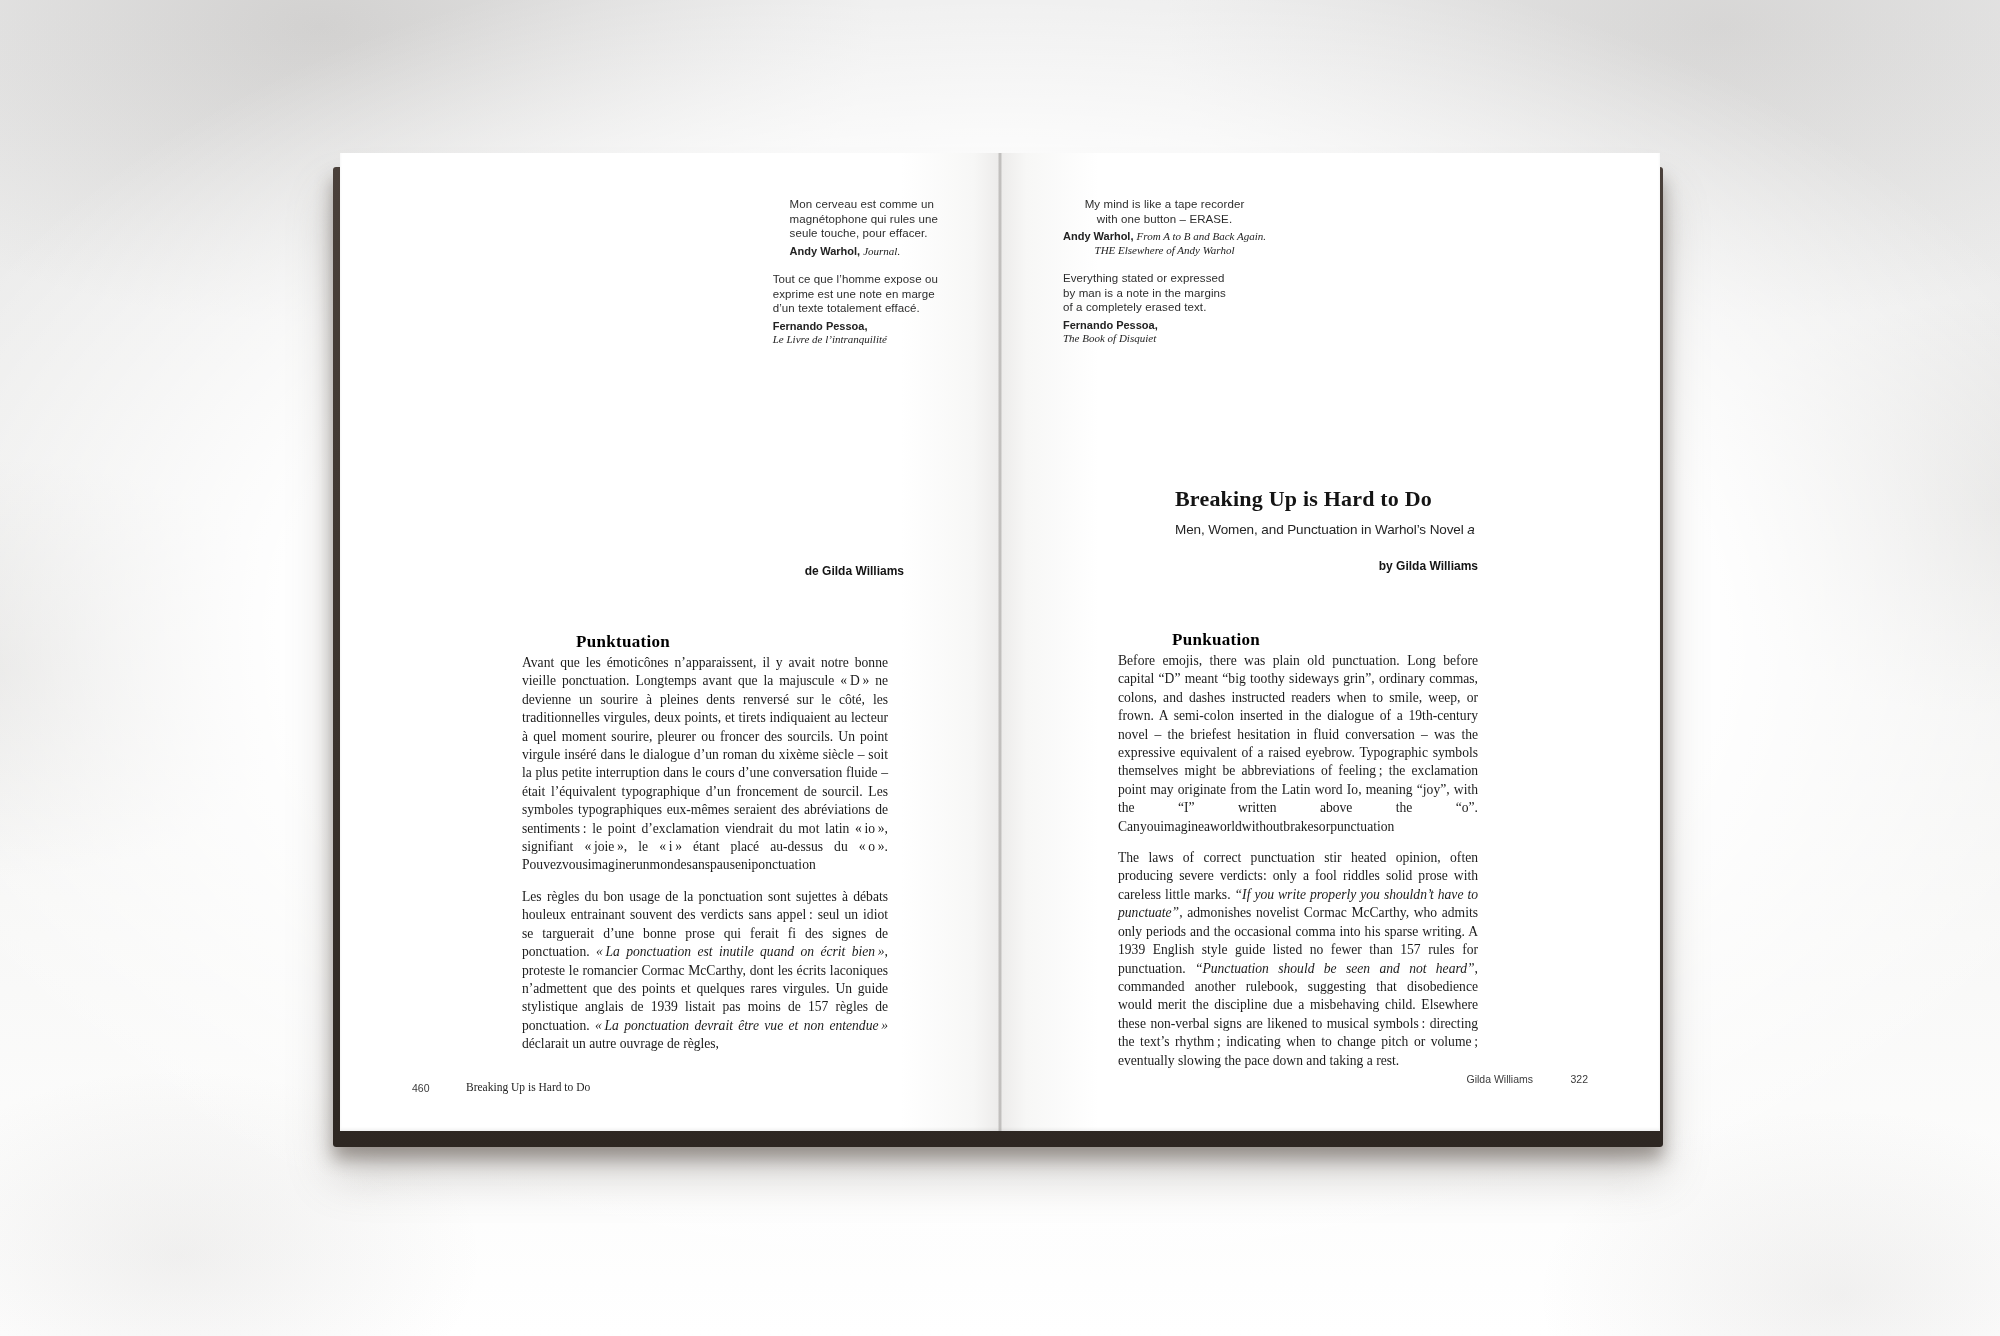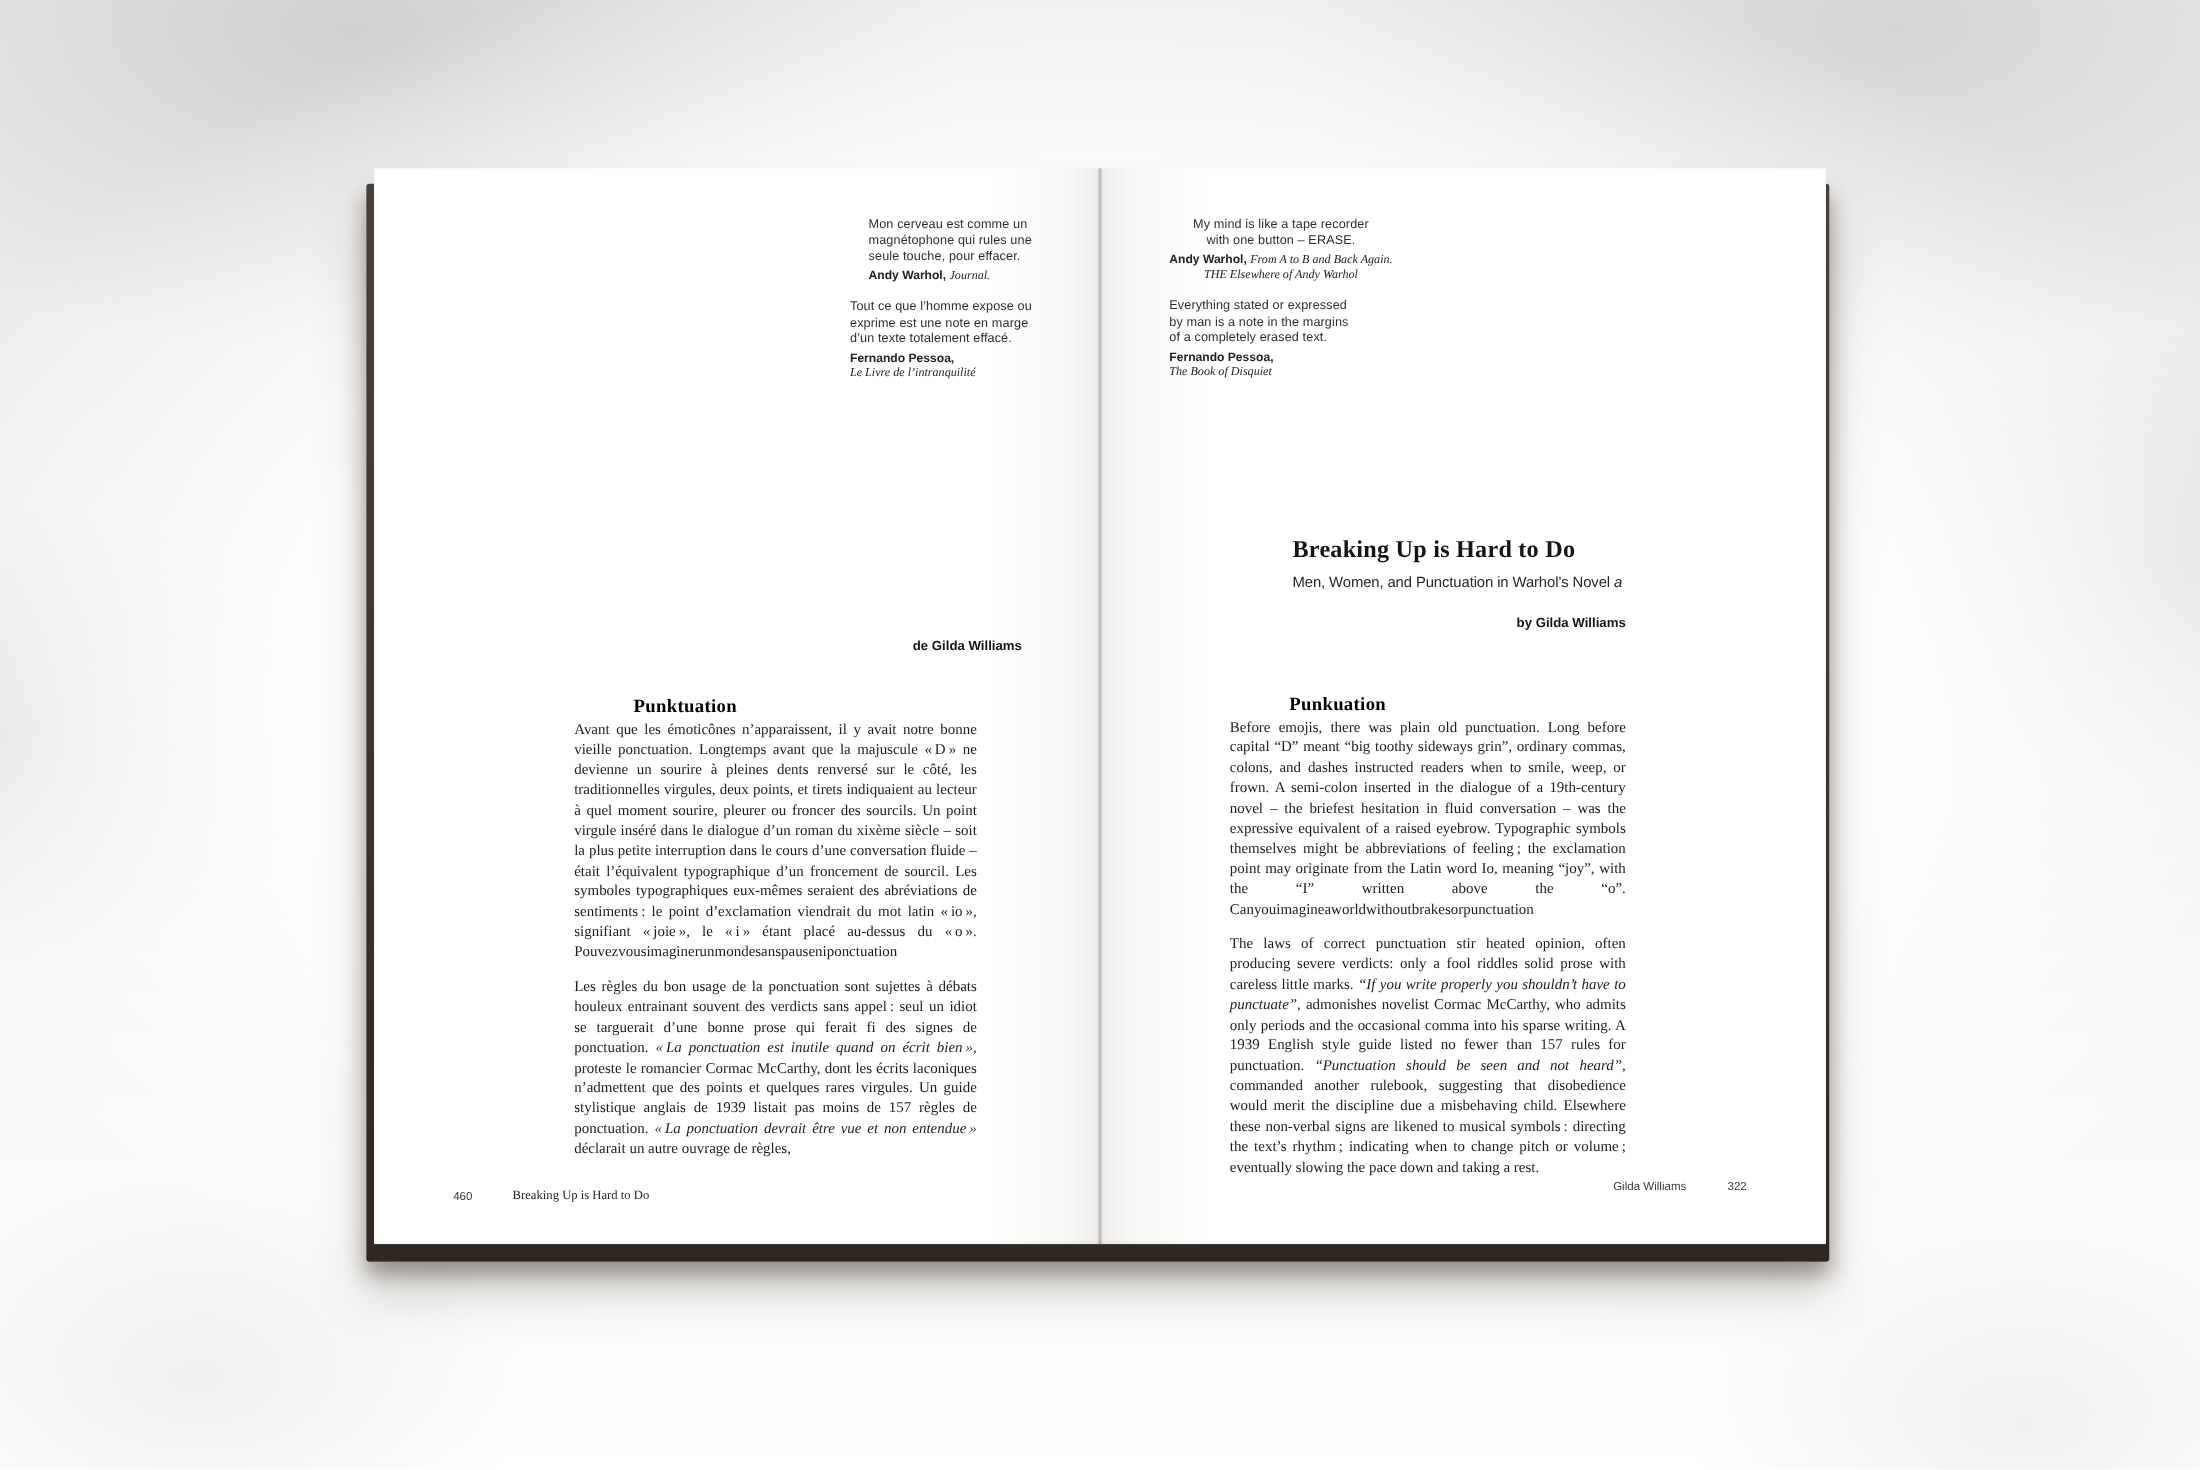--- a/index.html
+++ b/index.html
@@ -76,21 +76,21 @@
   .body-col p + p{margin-top:13px;}
 
   .footer-num{position:absolute;font-size:10.5px;color:#3a3a3a;}
   .footer-title{position:absolute;font-size:11.5px;color:#242424;}
   .footer-author{position:absolute;font-size:10.5px;color:#3a3a3a;}
 
   
   .lp-epi1{right:722px;top:44px;}
   .lp-epi2{right:722px;top:119px;}
   .lp-title{left:236px;top:336px;width:340px;}
-  .lp-byline{right:731px;top:411px;margin-top:16px;}
+  .lp-byline{right:756px;top:411px;}
   .lp-heading{left:236px;top:479px;}
   .lp-body{left:182px;top:501px;width:366px;}
   .lp-f-num{left:72px;top:929px;}
   .lp-f-title{left:126px;top:928px;}
 
   
   .rp-epi1{left:723px;top:44px;text-align:center;}
   .rp-epi2{left:723px;top:118px;}
   .rp-title{left:835px;top:334px;width:360px;}
   .rp-byline{right:182px;top:406px;}

